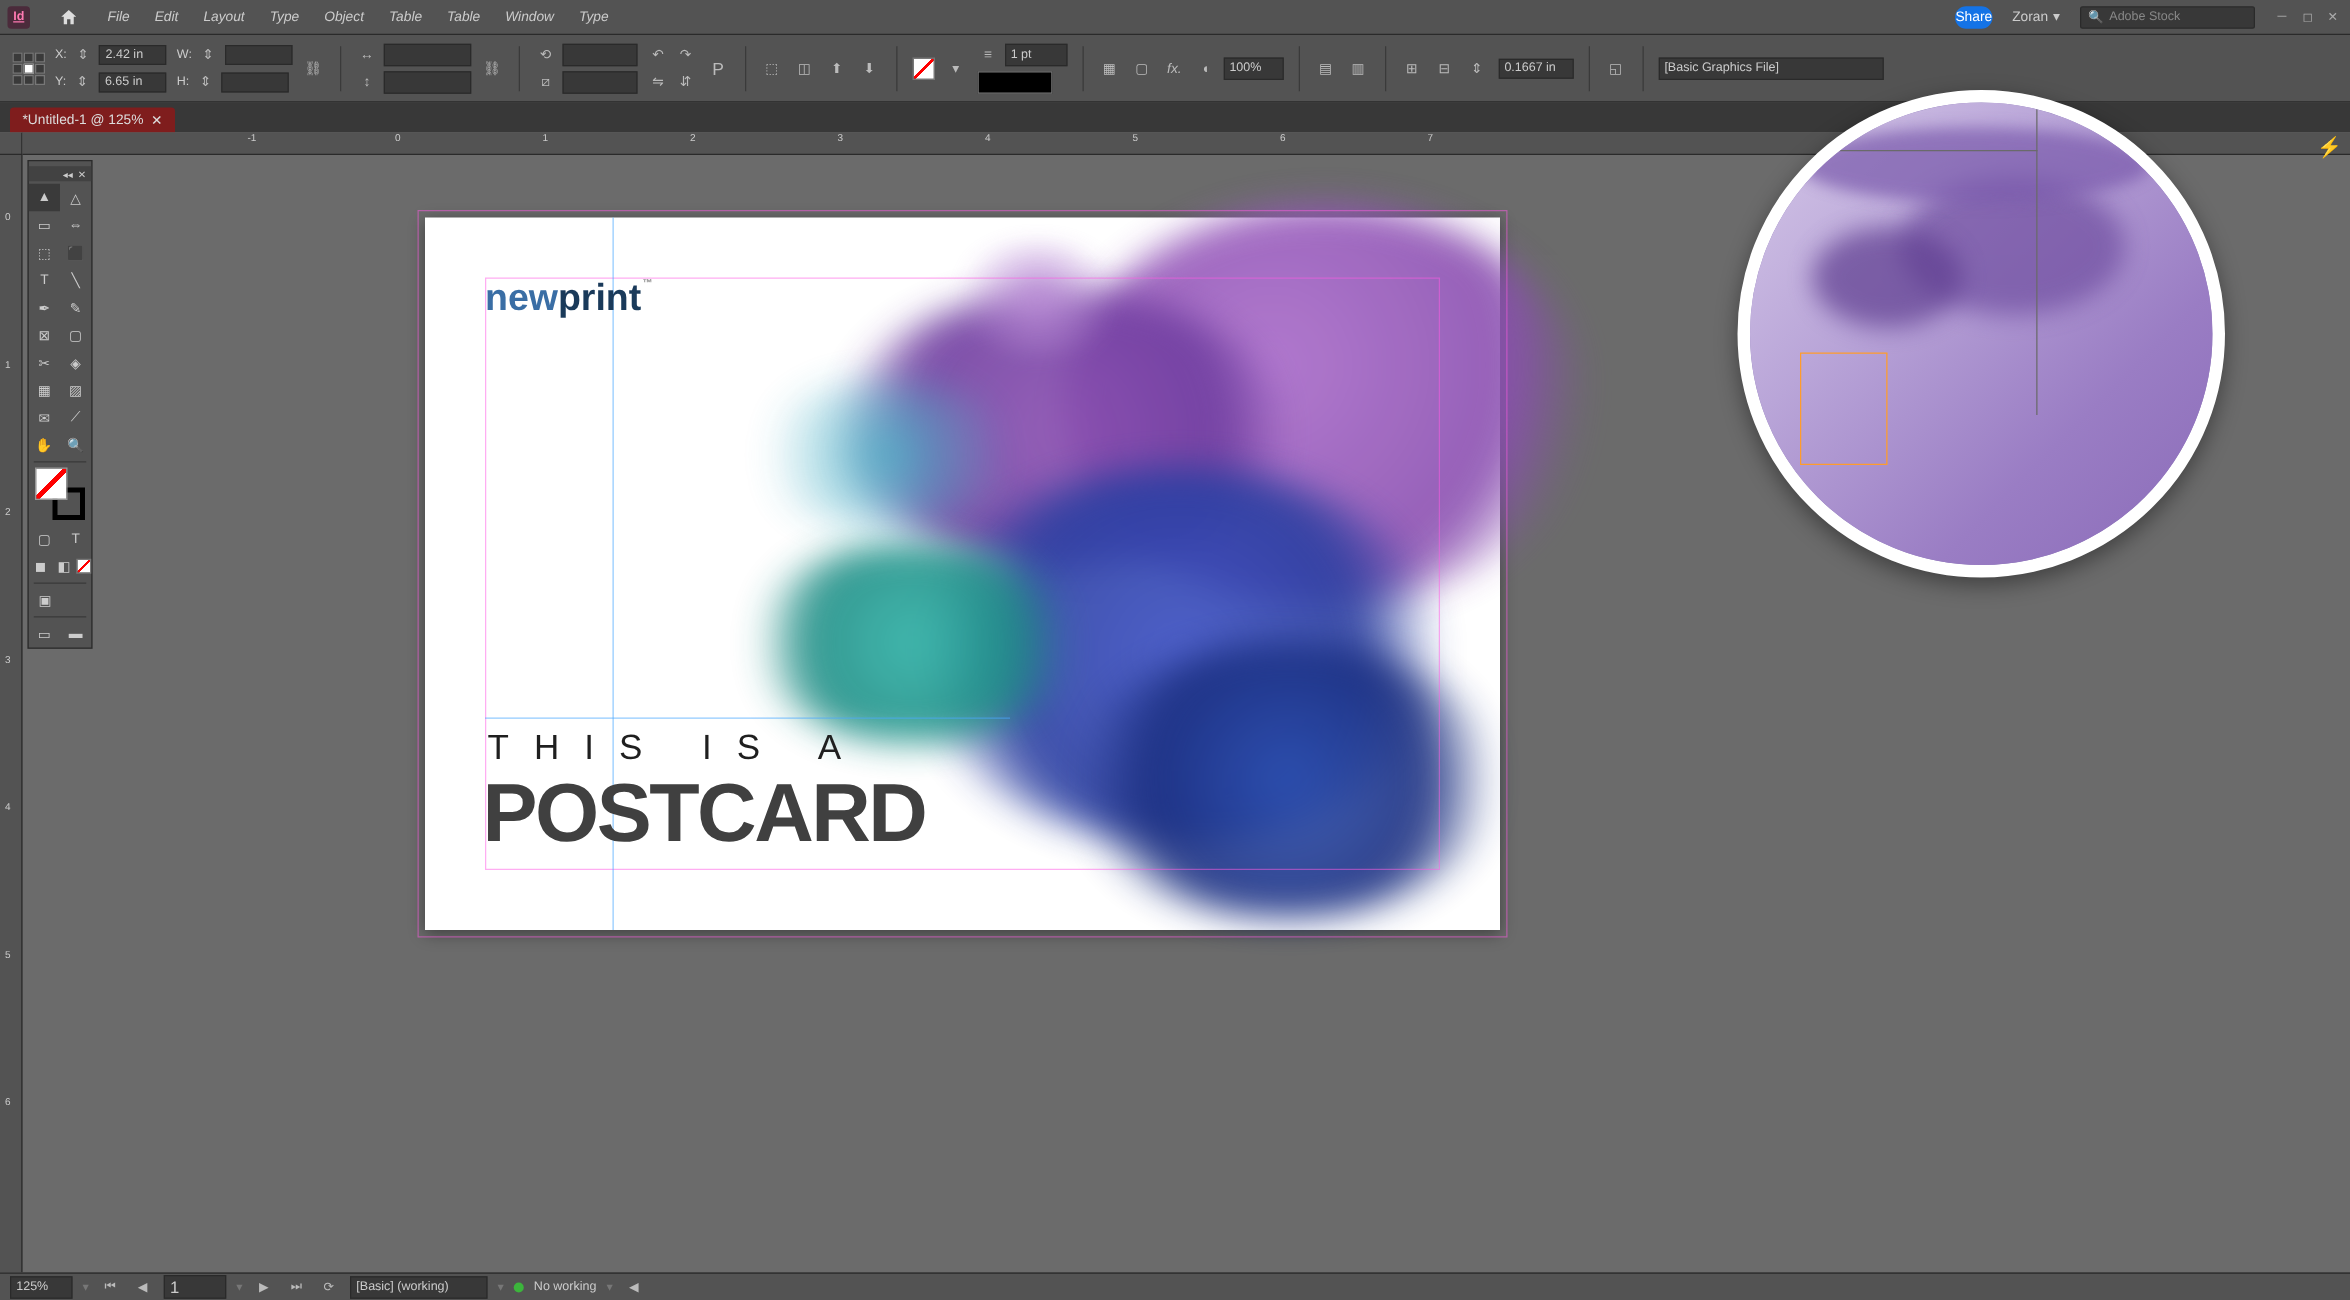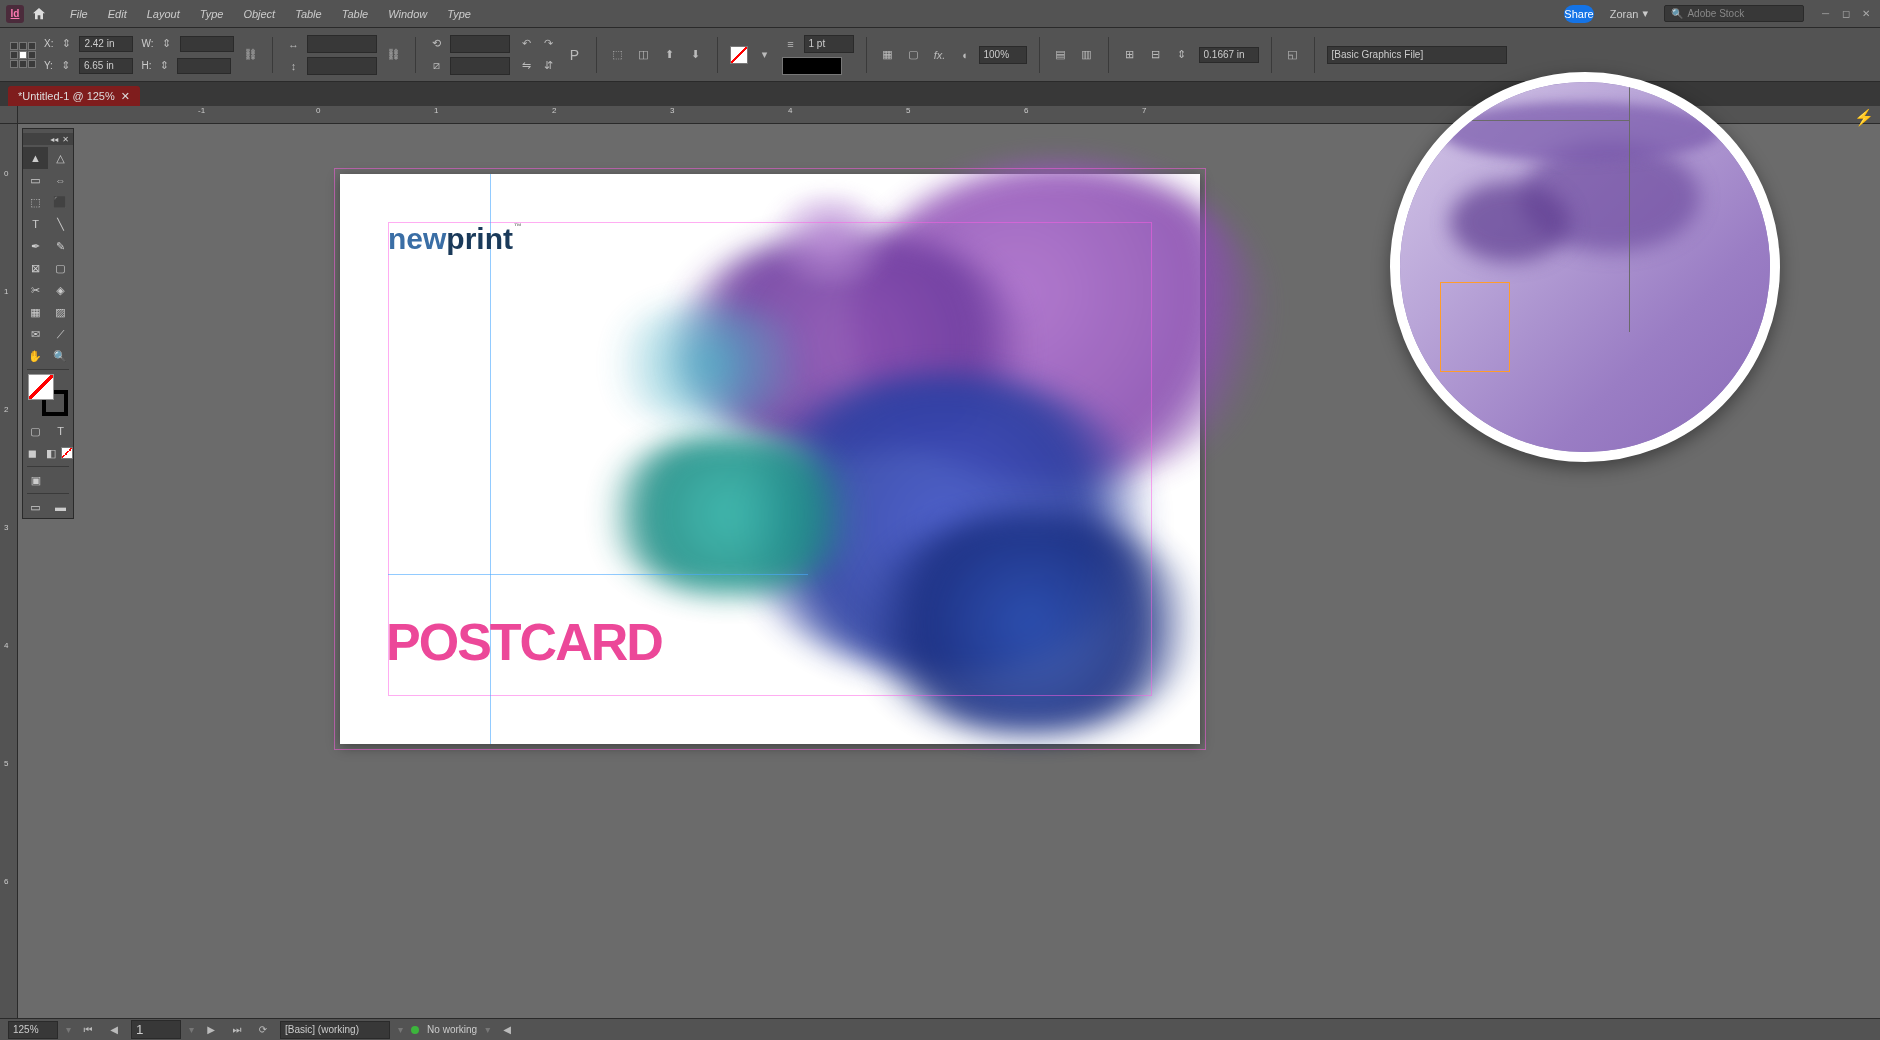--- a/index.html
+++ b/index.html
@@ -1,20 +1,20 @@
 <!DOCTYPE html>
 <html><head>
 <meta charset="utf-8">
 <style>
 * { margin: 0; padding: 0; box-sizing: border-box; font-family: 'Segoe UI', Tahoma, sans-serif; }
 body { background: #535353; width: 1880px; height: 1040px; overflow: hidden; color: #ccc; font-size: 11px; position: relative; }
 
 
 .menubar { height: 28px; background: #535353; display: flex; align-items: center; padding: 0 6px; border-bottom: 1px solid #2a2a2a; }
-.app-icon { width: 18px; height: 18px; background: #4b2b3b; border-radius: 3px; display: flex; align-items: center; justify-content: center; font-weight: bold; font-size: 10px; color: #ff7ab2; margin-right: 4px; text-decoration: underline; }
+.app-icon { width: 18px; height: 18px; background: #4b2b3b; border-radius: 3px; display: flex; align-items: center; justify-content: center; font-weight: bold; font-size: 10px; color: #ff7ab2; margin-right: 20px; text-decoration: underline; }
 .home-icon { width: 22px; height: 22px; display: flex; align-items: center; justify-content: center; margin-right: 10px; cursor: pointer; }
 .menu-item { padding: 0 10px; height: 28px; display: flex; align-items: center; cursor: pointer; font-style: italic; }
 .menubar-right { margin-left: auto; display: flex; align-items: center; gap: 8px; }
 .share-btn { background: #1473e6; color: #fff; padding: 3px 0; border-radius: 12px; font-size: 11px; cursor: pointer; }
 .user-name { padding: 0 8px; display: flex; align-items: center; gap: 4px; cursor: pointer; }
 .search-box { background: #383838; border: 1px solid #2a2a2a; border-radius: 2px; padding: 2px 6px; width: 140px; display: flex; align-items: center; gap: 4px; color: #888; font-size: 10px; }
 .wincontrols { display: flex; gap: 8px; margin-left: 10px; }
 .wincontrols span { width: 12px; height: 12px; cursor: pointer; color: #aaa; font-size: 10px; }
 
 
@@ -64,21 +64,21 @@
 .page { position: absolute; left: 300px; top: 50px; width: 860px; height: 570px; background: #fff; box-shadow: 0 3px 12px rgba(0,0,0,.4); margin-left: 22px; }
 .guide-margin { position: absolute; border: 1px solid #ff5ce6; opacity: .5; }
 .guide-blue { position: absolute; background: #4aa8ff; opacity: .6; }
 
 
 .page-logo { position: absolute; left: 48px; top: 48px; font-weight: bold; font-size: 30px; display: flex; align-items: flex-start; }
 .page-logo .n { color: #3a6ea5; }
 .page-logo .p { color: #1a3a5a; }
 .page-logo sup { font-size: 8px; color: #888; margin-left: 1px; }
 .page-text1 { position: absolute; left: 50px; top: 408px; font-size: 28px; letter-spacing: 20px; color: #1f1f1f; font-weight: 300; }
-.page-text2 { position: absolute; left: 46px; top: 438px; font-size: 52px; font-weight: 900; color: #ec4899; letter-spacing: -2px; }
+.page-text2 { position: absolute; left: 46px; top: 438px; font-size: 66px; font-weight: 900; color: #404040; letter-spacing: -2px; }
 
 
 .splash { position: absolute; top: 0; right: -40px; bottom: 0; width: 78%; pointer-events: none; }
 .blob { position: absolute; border-radius: 50%; filter: blur(14px); opacity: .9; }
 
 
 .magnifier { position: absolute; top: 72px; right: 100px; width: 390px; height: 390px; border-radius: 50%; border: 10px solid #fff; background: #8d7bb8; overflow: hidden; box-shadow: 0 6px 18px rgba(0,0,0,.4); z-index: 20; }
 .mag-blob { position: absolute; border-radius: 50%; filter: blur(10px); opacity: .7; }
 .mag-guide { position: absolute; background: #6a6a6a; }
 
@@ -357,20 +357,21 @@
       <div class="guide-margin" style="top:-6px;left:-6px;right:-6px;bottom:-6px"></div>
       <div class="guide-margin" style="top:48px;left:48px;right:48px;bottom:48px"></div>
       <div class="guide-blue" style="top:0;bottom:0;left:150px;width:1px"></div>
       <div class="guide-blue" style="top:400px;left:48px;width:420px;height:1px"></div>
 
       <div class="page-logo">
         <span class="n">new</span>
           <span class="p">print</span>
           <sup>™</sup>
       </div>
+      <div class="page-text1">THIS IS A</div>
       <div class="page-text2">POSTCARD</div>
     </div>
   </div>
 
   <div style="position:absolute;top:2px;right:6px;color:#ffb400;font-size:16px">⚡</div>
 </div>
 
 <div class="magnifier">
   <div style="position:absolute;inset:0;background:linear-gradient(135deg,#d5c8e8 0%,#b9a5d8 35%,#9a7dc4 70%,#8a6bb8 100%)"></div>
   <div class="mag-blob" style="top:60px;left:120px;width:180px;height:110px;background:#6f4ea0"></div>

